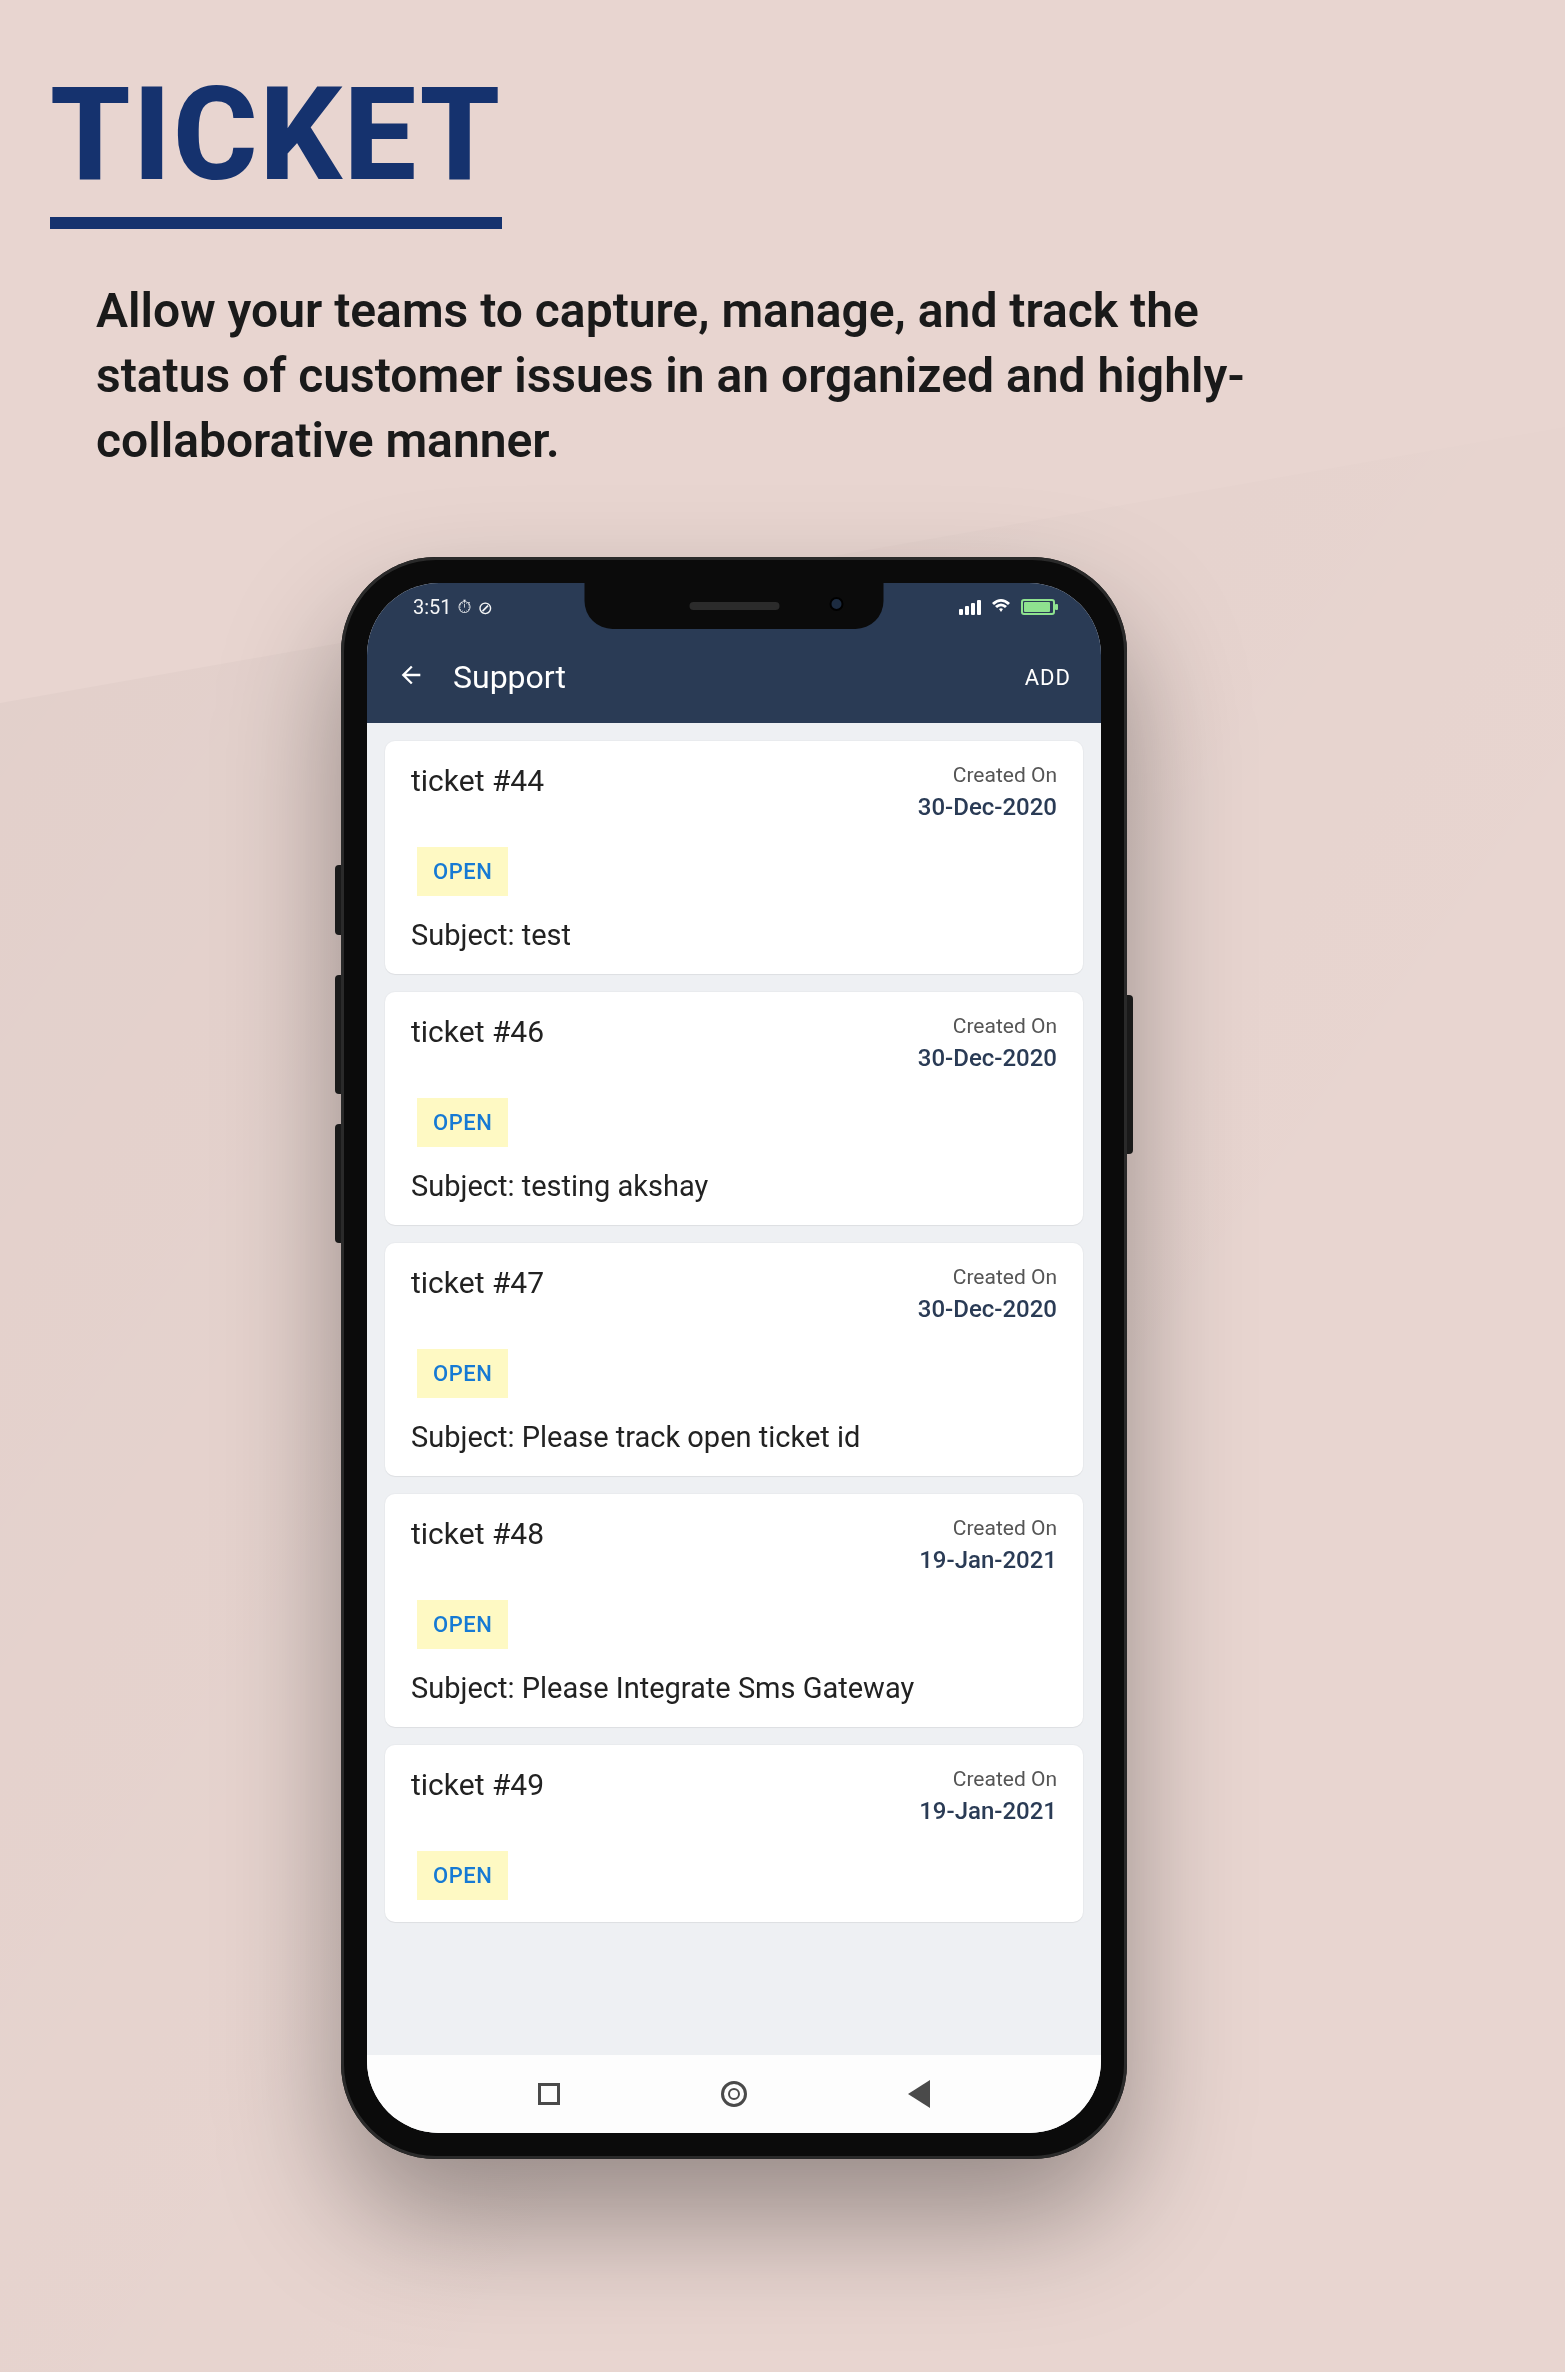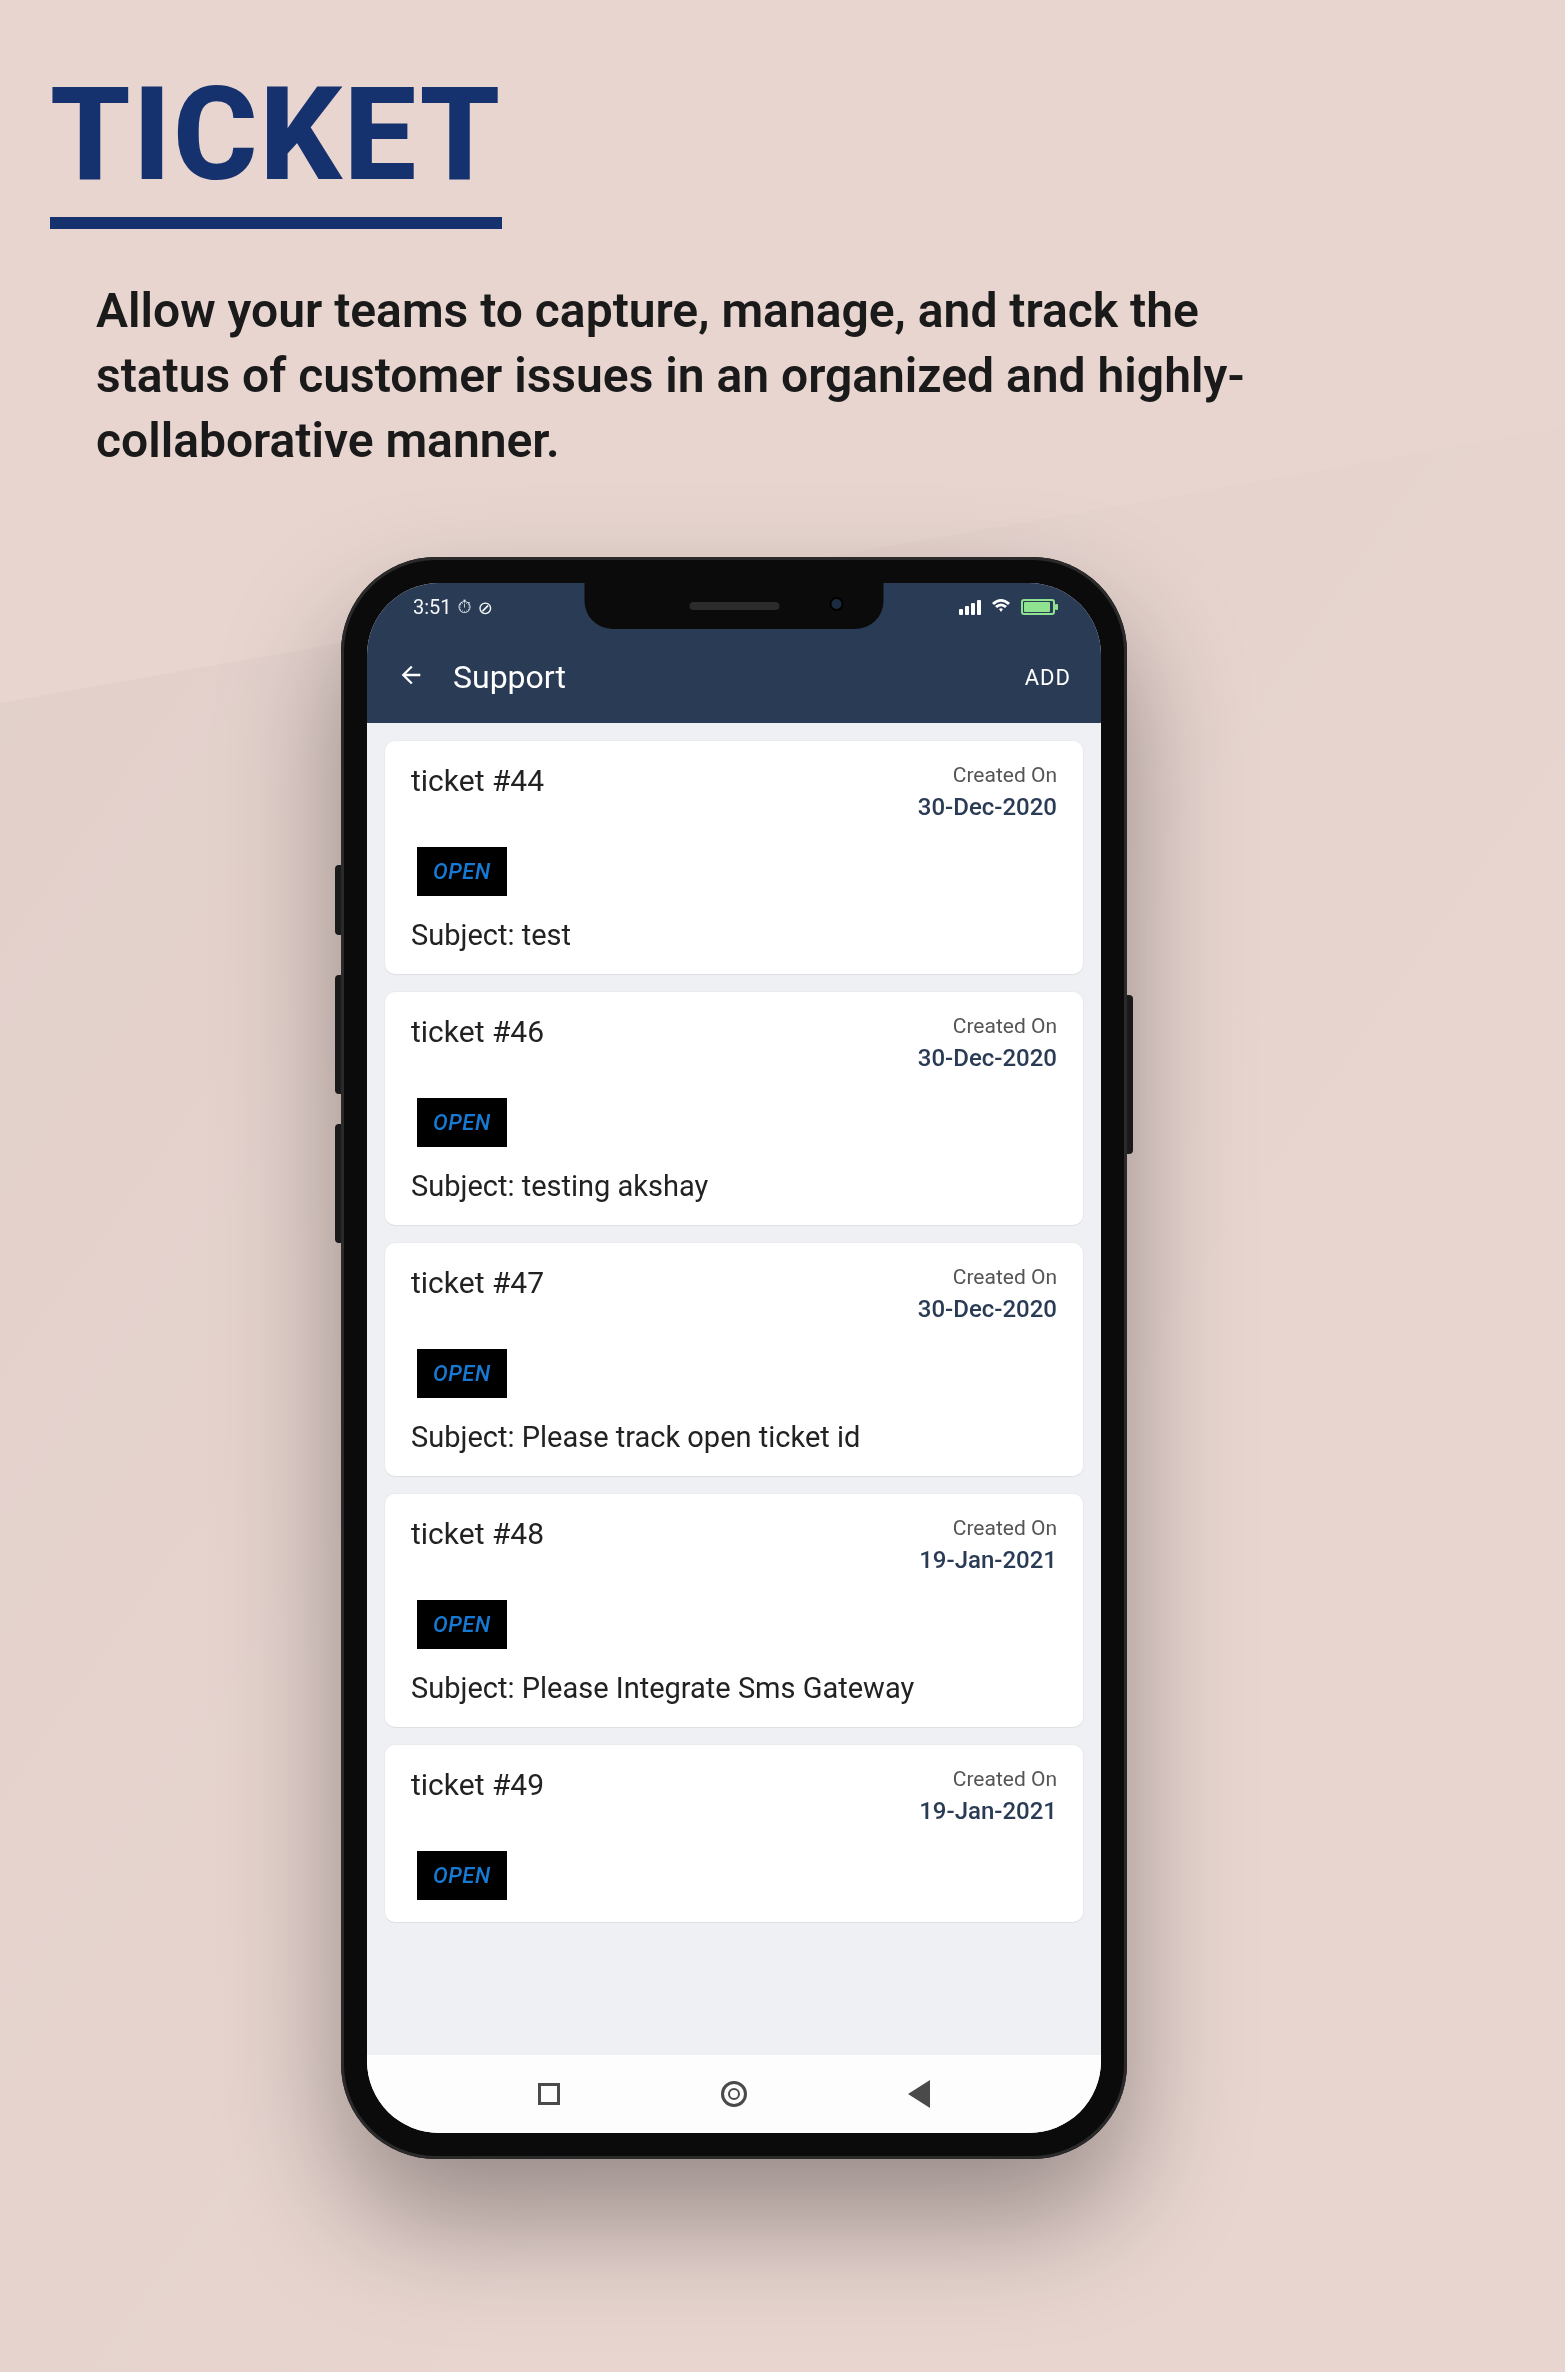--- a/index.html
+++ b/index.html
@@ -156,27 +156,26 @@
     align-items: flex-start;
   }
   .ticket-title { font-size: 30px; color:#222; }
   .created-wrap { text-align: right; }
   .created-label { font-size: 21px; color:#555; margin-bottom:6px; }
   .created-date { font-size: 24px; color:#2a3b55; font-weight:500; }
   .status-badge {
     display:inline-block;
     margin-top: 26px;
     margin-left: 6px;
-    background: #000000;
+    background: #fef9c3;
     color: #167ad4;
     font-size: 22px;
     font-weight: 500;
     padding: 12px 16px;
     letter-spacing: 0.5px;
-    font-style: italic;
   }
   .subject-line {
     margin-top: 22px;
     font-size: 29px;
     color:#222;
   }
 
   
   .navbar {
     position: absolute;

